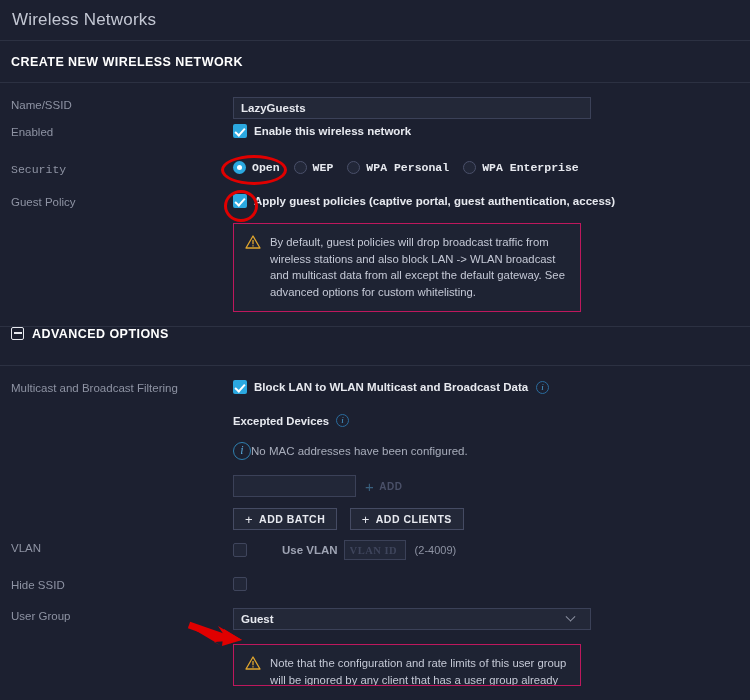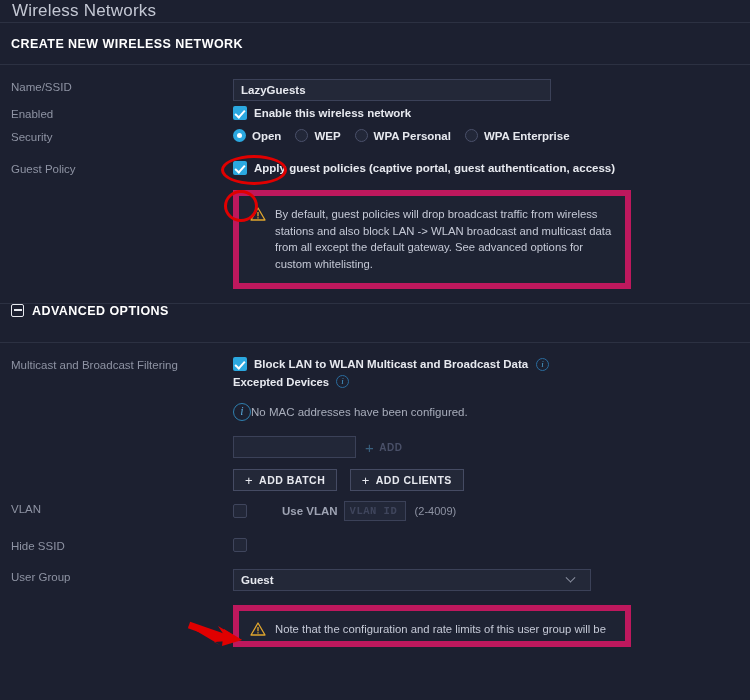--- a/index.html
+++ b/index.html
@@ -7,21 +7,21 @@
     margin: 0; padding: 0;
     width: 750px; height: 700px;
     background: #1c2030;
     font-family: "Liberation Sans", sans-serif;
     overflow: hidden;
   }
   .page { position: relative; width: 750px; height: 700px; background: #1c2030; }
 
   
   .app-header {
-    height: 23px;
+    height: 41px;
     display: flex; align-items: center;
     padding-left: 12px;
     border-bottom: 1px solid #2c3142;
   }
   .app-title {
     font-size: 17px; color: #c3c7d3; font-weight: 400; letter-spacing: .2px;
   }
 
   
   .section-bar {
@@ -58,21 +58,21 @@
   .row { display: flex; align-items: flex-start; padding-left: 11px; }
   .row-label {
     width: 222px; flex: none;
     font-size: 11.5px; color: #8e93a3;
     padding-top: 2px;
   }
   .row-ctrl { flex: 1; }
 
   
   .text-input {
-    width: 318px; height: 22px;
+    width: 358px; height: 22px;
     background: #232838;
     border: 1px solid #3b4158;
     color: #e7e9ef;
     font-size: 11.5px; font-weight: bold;
     padding: 0 7px;
     font-family: "Liberation Sans", sans-serif;
     outline: none;
   }
   .text-input::placeholder { color: #555b72; font-weight: bold; }
 
@@ -116,22 +116,22 @@
     font-family: "Liberation Serif", serif; font-style: italic;
     display: inline-block; flex: none;
   }
   .info-icon.lg {
     width: 18px; height: 18px; border: 1.6px solid #2f7fae;
     color: #58a8d8; font-size: 12px; line-height: 15px;
   }
 
   
   .warn-box {
-    width: 398px;
-    border: 6px solid #be185d;
+    width: 348px;
+    border: 1px solid #be185d;
     background: #1e2333;
     padding: 10px 12px 11px 11px;
     display: flex;
   }
   .warn-icon { flex: none; margin-right: 9px; margin-top: 1px; }
   .warn-text {
     font-size: 11.3px; color: #c5c9d6; line-height: 16.5px;
   }
 
   
@@ -158,21 +158,21 @@
   .mac-input {
     width: 123px; height: 22px;
     background: #222738; border: 1px solid #3b4158;
     outline: none; color: #e7e9ef; font-size: 11px;
     font-family: "Liberation Sans", sans-serif;
   }
   .vlan-input {
     width: 62px; height: 20px; margin-left: 6px;
     background: #222738; border: 1px solid #3b4158;
     outline: none; color: #e7e9ef; font-size: 10.5px;
-    font-family: Liberation Mono, monospace;
+    font-family: Liberation Serif, serif;
     padding: 0 5px; font-weight: bold;
   }
   .vlan-input::placeholder { color: #3f455c; font-weight: bold; letter-spacing: .5px; }
   .vlan-range { font-size: 11px; color: #8e93a3; margin-left: 9px; }
 
   
   .select-box {
     width: 358px; height: 22px;
     background: #232838; border: 1px solid #3b4158;
     display: flex; align-items: center; justify-content: space-between;
@@ -218,21 +218,21 @@
   <div class="row" style="margin-top:5px;">
     <div class="row-label">Enabled</div>
     <div class="row-ctrl">
       <div class="chk-line">
         <span class="checkbox on"></span>
         <span class="chk-label">Enable this wireless network</span>
       </div>
     </div>
   </div>
 
-  <div class="row" style="margin-top:9px;">
+  <div class="row" style="margin-top:23px;font-family:Liberation Mono, monospace;">
     <div class="row-label">Security</div>
     <div class="row-ctrl">
       <div class="radio-group">
         <div class="radio-item">
           <span class="radio on"></span>
           <span class="radio-label">Open</span>
         </div>
         <div class="radio-item">
           <span class="radio off"></span>
           <span class="radio-label">WEP</span>
@@ -277,21 +277,21 @@
 
   <div class="row" style="margin-top:14px;">
     <div class="row-label">Multicast and Broadcast Filtering</div>
     <div class="row-ctrl">
       <div class="chk-line">
         <span class="checkbox on"></span>
         <span class="chk-label">Block LAN to WLAN Multicast and Broadcast Data</span>
         <span class="info-icon" style="margin-left:8px;">i</span>
       </div>
 
-      <div style="margin-top:4px;display:flex;align-items:center;">
+      <div style="margin-top:20px;display:flex;align-items:center;">
         <span class="sub-label">Excepted Devices</span>
         <span class="info-icon" style="margin-left:7px;">i</span>
       </div>
 
       <div style="margin-top:15px;display:flex;align-items:center;">
         <span class="info-icon lg">i</span>
         <span style="font-size:11.5px;color:#a8adbb;margin-left:0;">No MAC addresses have been configured.</span>
       </div>
 
       <div style="margin-top:15px;display:flex;align-items:center;">

